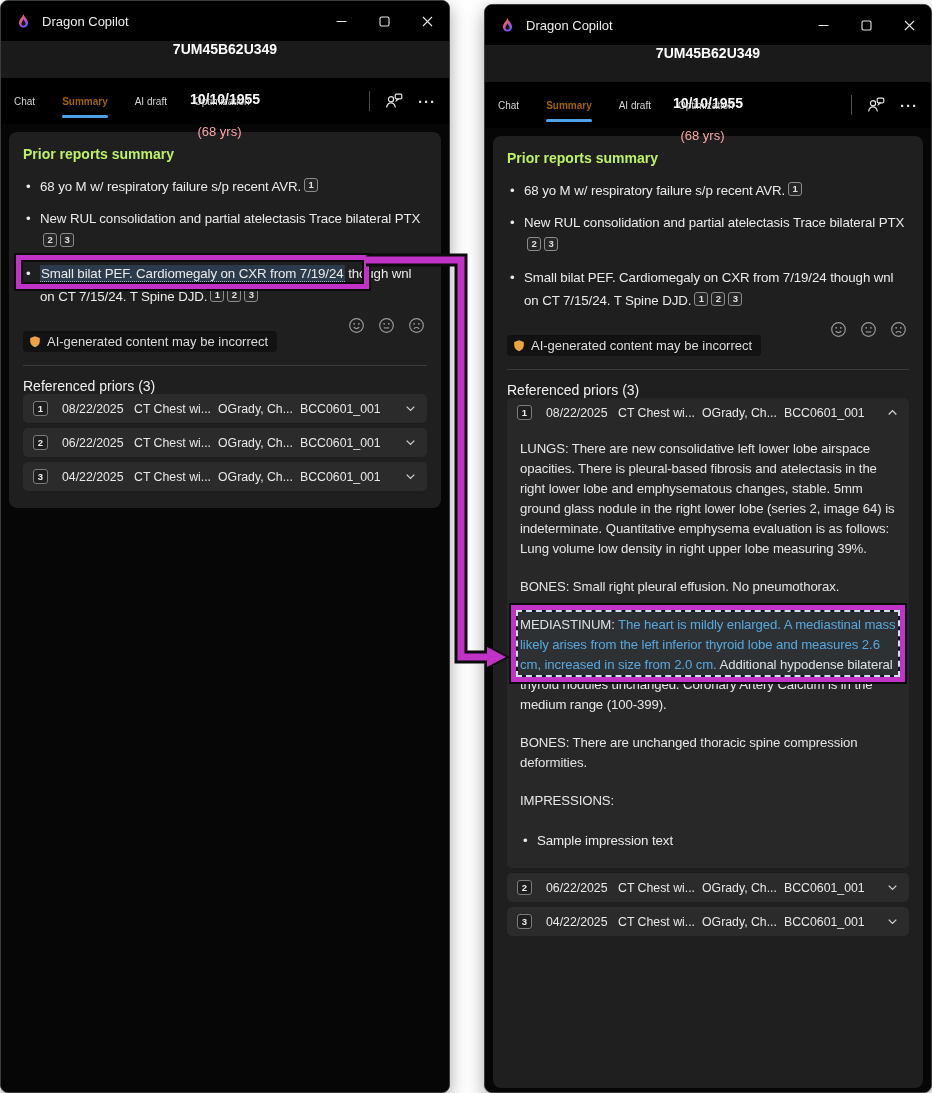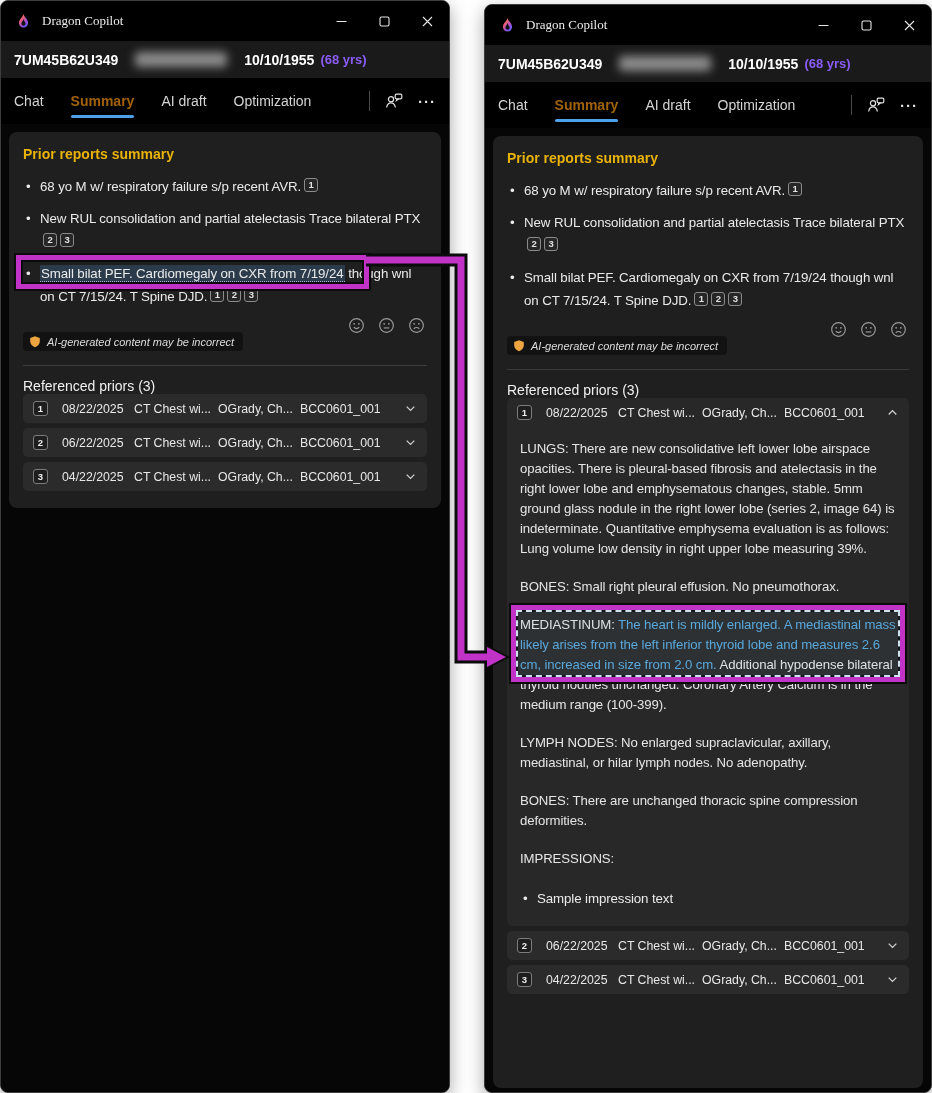--- a/index.html
+++ b/index.html
@@ -4,56 +4,56 @@
 <style>
   * { margin:0; padding:0; box-sizing:border-box; }
   html,body { width:932px; height:1093px; }
   body { background:#ffffff; font-family:"Liberation Sans", sans-serif; position:relative; overflow:hidden; }
 
   
   .window { position:absolute; background:#060606; border:1px solid #3c3c3c; border-radius:8px; overflow:hidden; box-shadow:0 6px 18px rgba(0,0,0,.35); }
   .win-left  { left:0;   top:0; width:450px; height:1093px; }
   .win-right { left:484px; top:4px; width:448px; height:1089px; }
 
-  .titlebar { height:40px; background:#000; display:flex; align-items:center; padding-left:13px;font-family:Liberation Serif, serif; }
+  .titlebar { height:40px; background:#000; display:flex; align-items:center; padding-left:13px; }
   .titlebar .app-title { color:#ececec; font-size:13px; margin-left:9px; }
   .win-controls { margin-left:auto; display:flex; height:100%; }
   .win-btn { width:43px; height:100%; display:flex; align-items:center; justify-content:center; }
 
-  .patientbar { height:37px; background:#1a1a1a; display:flex; align-items:center; gap:17px; padding:0 13px; }
+  .patientbar { height:37px; background:#1a1a1a; display:flex; align-items:center; gap:17px; padding:0 13px;flex-direction:column; }
   .patient-id { color:#fff; font-size:14px; font-weight:bold; }
   .blur-name { width:92px; height:15px; border-radius:3px; background:#8d8d8d; filter:blur(5px); }
   .dob { color:#fff; font-size:14px; font-weight:bold;text-align:center; }
-  .age { color:#8b5cf6; font-size:13px; margin-left:-11px;font-weight:bold; }
+  .age { color:#fca5a5; font-size:13px; margin-left:-11px; }
 
   .tabbar { height:46px; background:#000; display:flex; align-items:center; padding:0 13px; gap:27px; }
-  .tab { color:#d4d4d4; font-size:14px; height:100%; display:flex; align-items:center; position:relative; cursor:default; }
+  .tab { color:#d4d4d4; font-size:10px; height:100%; display:flex; align-items:center; position:relative; cursor:default; }
   .tab.active { color:#a16207; font-weight:bold; }
   .tab.active::after { content:""; position:absolute; left:0; right:0; bottom:6px; height:3px; border-radius:3px; background:#4da1e8; }
   .tab-right { margin-left:auto; display:flex; align-items:center; gap:15px; }
   .tab-divider { width:1px; height:20px; background:#4a4a4a; }
   .more-dots { color:#e0e0e0; font-size:15px; letter-spacing:1px; font-weight:bold; }
 
   
   .content { background:#060606; height:100%; }
   .card { margin:8px; background:#1f1f1f; border-radius:8px; padding:14px 14px 12px; }
   .win-right .card { height:952px; overflow:hidden; }
 
-  .sec-title { color:#eab308; font-size:14px; font-weight:bold; margin-bottom:13px; }
+  .sec-title { color:#bef264; font-size:14px; font-weight:bold; margin-bottom:13px; }
   .bullets { list-style:none; }
   .bullets li { position:relative; padding-left:17px; color:#eaeaea; font-size:13.3px; line-height:23px; margin-bottom:9px; letter-spacing:-0.1px; }
   .bullets li::before { content:"•"; position:absolute; left:3px; color:#eaeaea; }
 
   .cite { display:inline-block; min-width:14px; text-align:center; font-size:9.5px; line-height:12px; border:1px solid #8b8b8b; border-radius:3px; background:#262626; color:#e2e2e2; padding:0 2px; margin-left:3px; vertical-align:3px; font-weight:bold; }
 
   .hl-sel { background:#2c3b4b; border-bottom:1px dotted #9cb1c5; padding:1px 1px 0; }
 
   .faces { display:flex; justify-content:flex-end; gap:13px; margin:2px 2px 0 0; }
   .ai-badge { display:inline-flex; align-items:center; gap:6px; background:#121212; border-radius:4px; padding:3px 9px 3px 6px; margin-top:-4px; }
-  .ai-badge span { color:#dcdcdc; font-size:11px;font-style:italic; }
+  .ai-badge span { color:#dcdcdc; font-size:13px; }
 
   .hdivider { border-top:1px solid #3b3b3b; margin:13px 0 12px; }
 
   .priors-title { color:#f0f0f0; font-size:14px; margin-bottom:0; }
   .prow { background:#2b2b2b; border-radius:5px; height:29px; display:flex; align-items:center; padding:0 10px; margin-bottom:5px; color:#e8e8e8; font-size:12.3px; }
   .prow .num { width:15px; height:15px; border:1px solid #7c7c7c; border-radius:3px; background:#1e1e1e; font-size:9.5px; font-weight:bold; display:flex; align-items:center; justify-content:center; color:#eee; }
   .prow .c-date { width:72px; margin-left:14px; }
   .prow .c-study { width:84px; }
   .prow .c-author { width:82px; }
   .prow .c-acc { width:88px; }
@@ -314,21 +314,20 @@
           <svg class="chev" width="13" height="13" viewBox="0 0 12 12">
               <polyline points="2.5,7.8 6,4.3 9.5,7.8" fill="none" stroke="#cfcfcf" stroke-width="1.2"></polyline>
             </svg>
         </div>
         <div class="report-body">
           <p><span>LUNGS:</span> <span>There are new consolidative left lower lobe airspace opacities. There is pleural-based fibrosis and atelectasis in the right lower lobe and emphysematous changes, stable. 5mm ground glass nodule in the right lower lobe (series 2, image 64) is indeterminate. Quantitative emphysema evaluation is as follows: Lung volume low density in right upper lobe measuring 39%.</span></p>
           <p><span>BONES:</span> <span>Small right pleural effusion. No pneumothorax.</span></p>
           <p class="p-mediastinum">
             <span class="anno-box anno-right"></span>
             <span>MEDIASTINUM:</span> <span class="rpt-blue">The heart is mildly enlarged. A mediastinal mass likely arises from the left inferior thyroid lobe and measures 2.6 cm, increased in size from 2.0 cm.</span> <span>Additional hypodense bilateral thyroid nodules unchanged. Coronary Artery Calcium is in the medium range (100-399).</span></p>
-          <p><span>LYMPH NODES:</span> <span>No enlarged supraclavicular, axillary, mediastinal, or hilar lymph nodes. No adenopathy.</span></p>
           <p><span>BONES:</span> <span>There are unchanged thoracic spine compression deformities.</span></p>
           <p><span>IMPRESSIONS:</span></p>
           <ul class="bullets" style="margin-bottom:0;">
             <li style="margin-bottom:0;">Sample impression text</li>
           </ul>
         </div>
       </div>
 
       <div class="prow">
         <span class="num">2</span>

